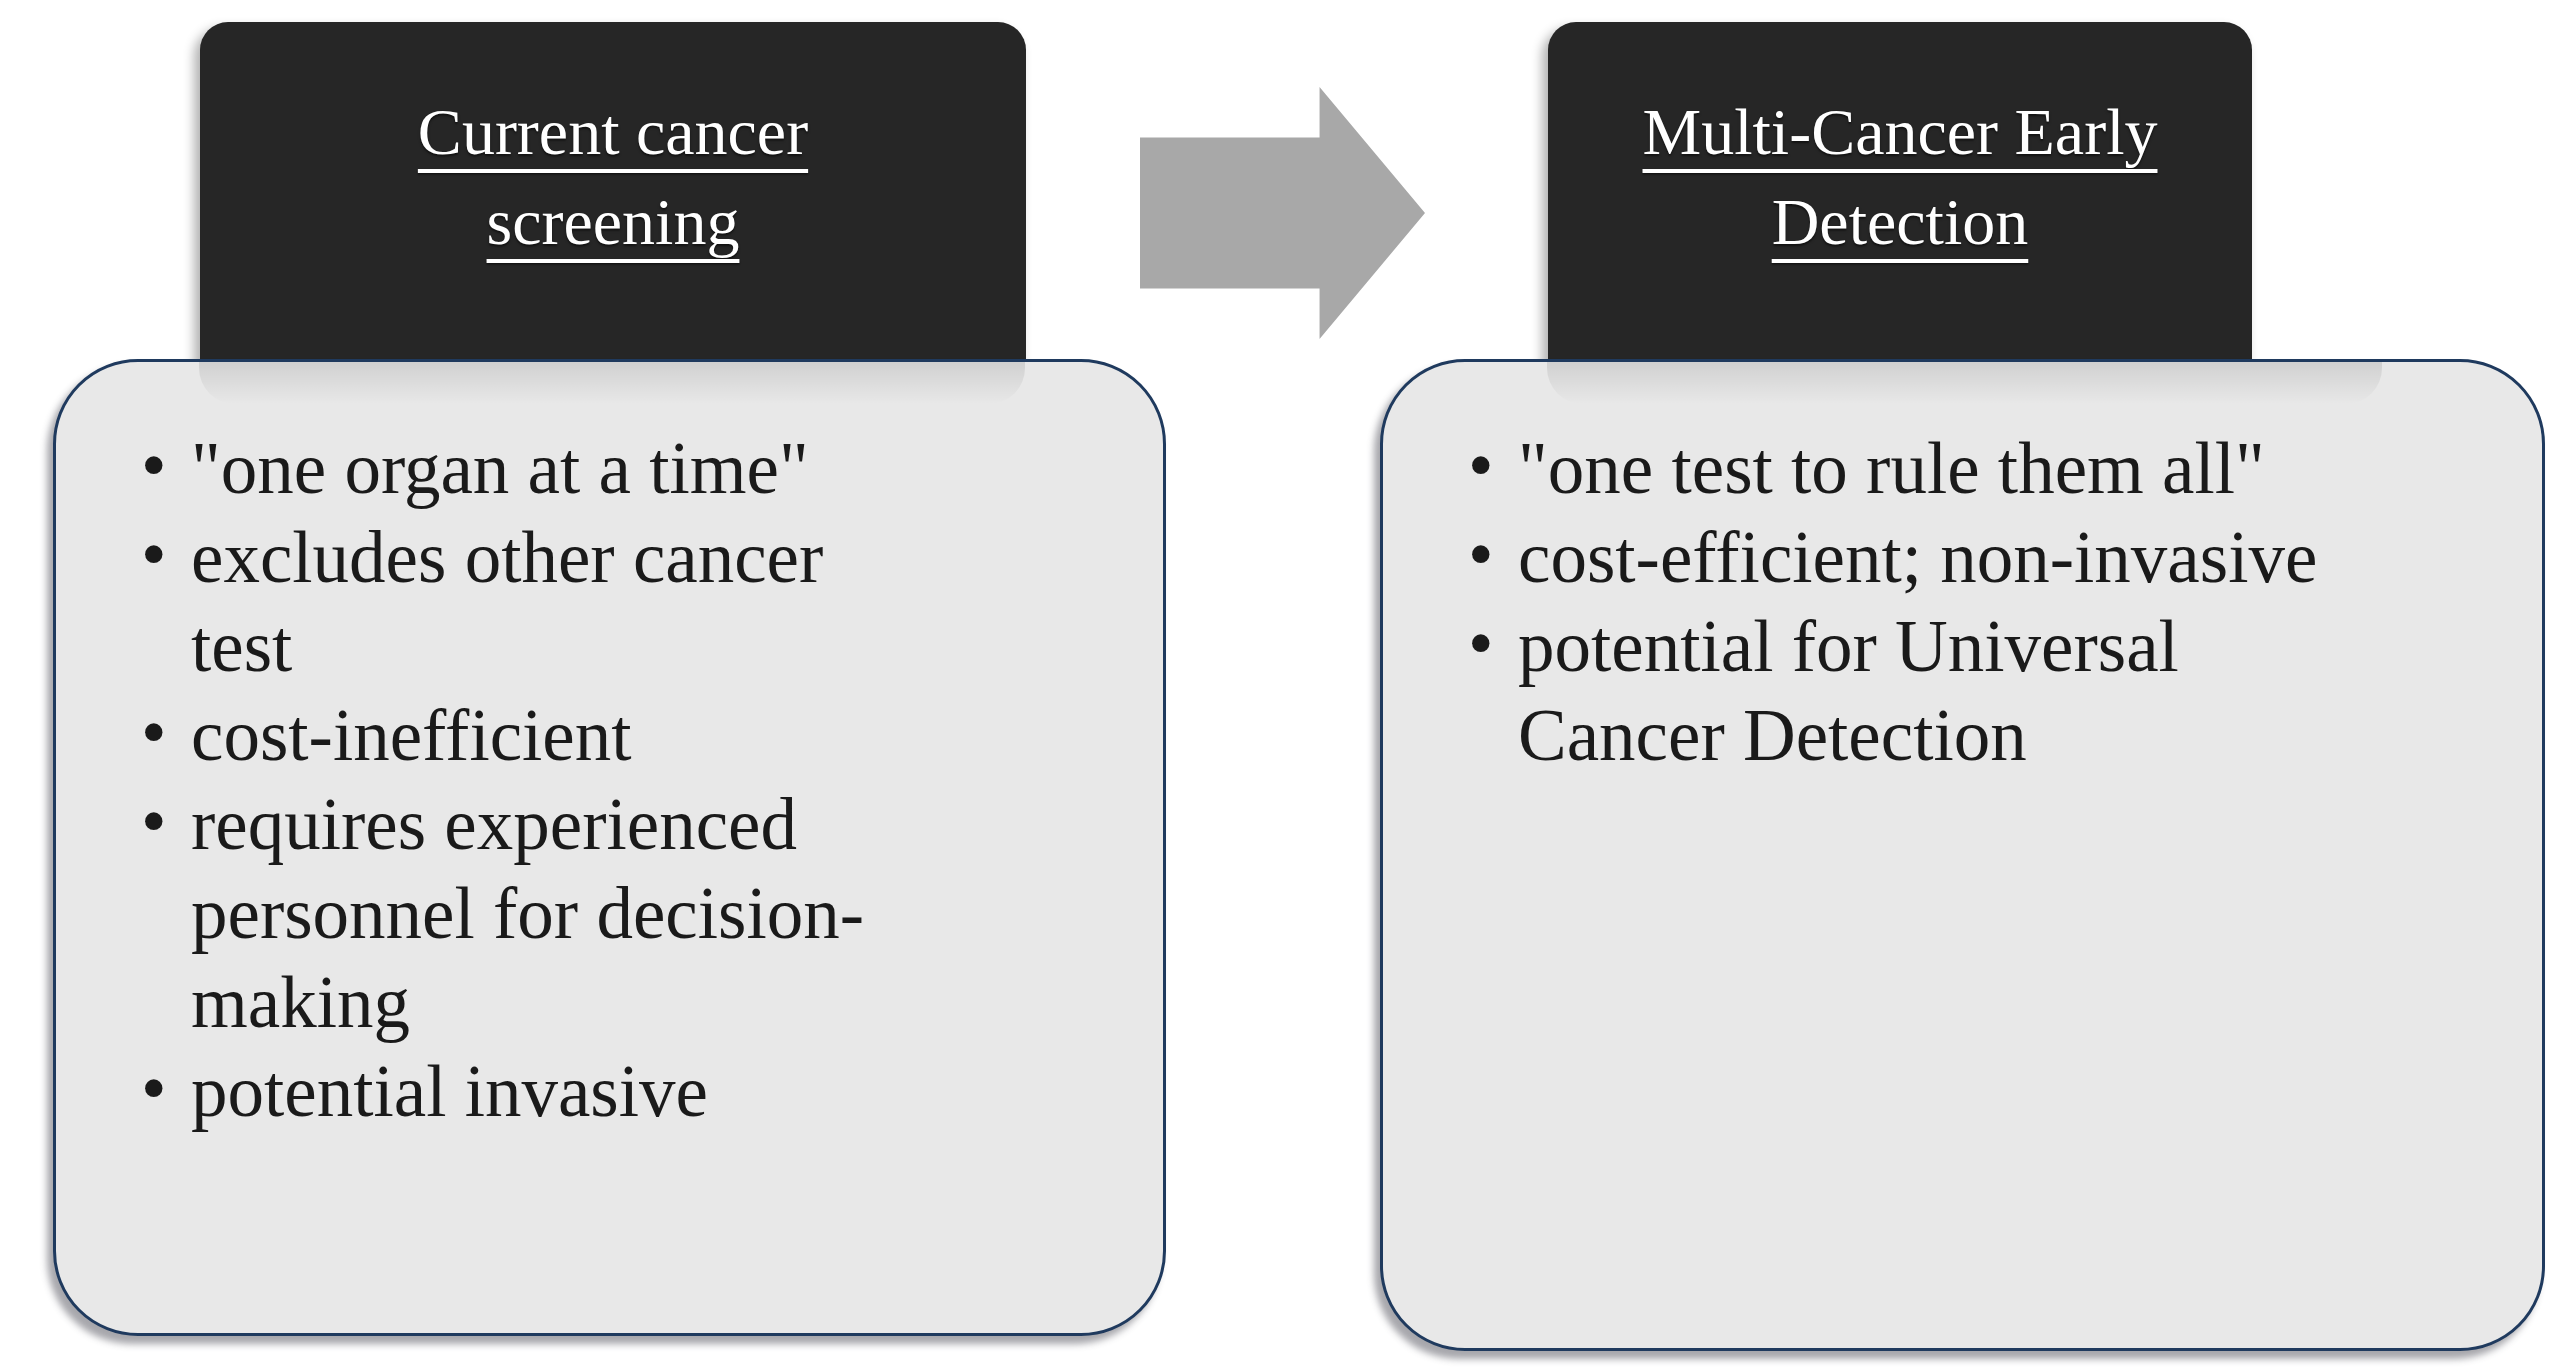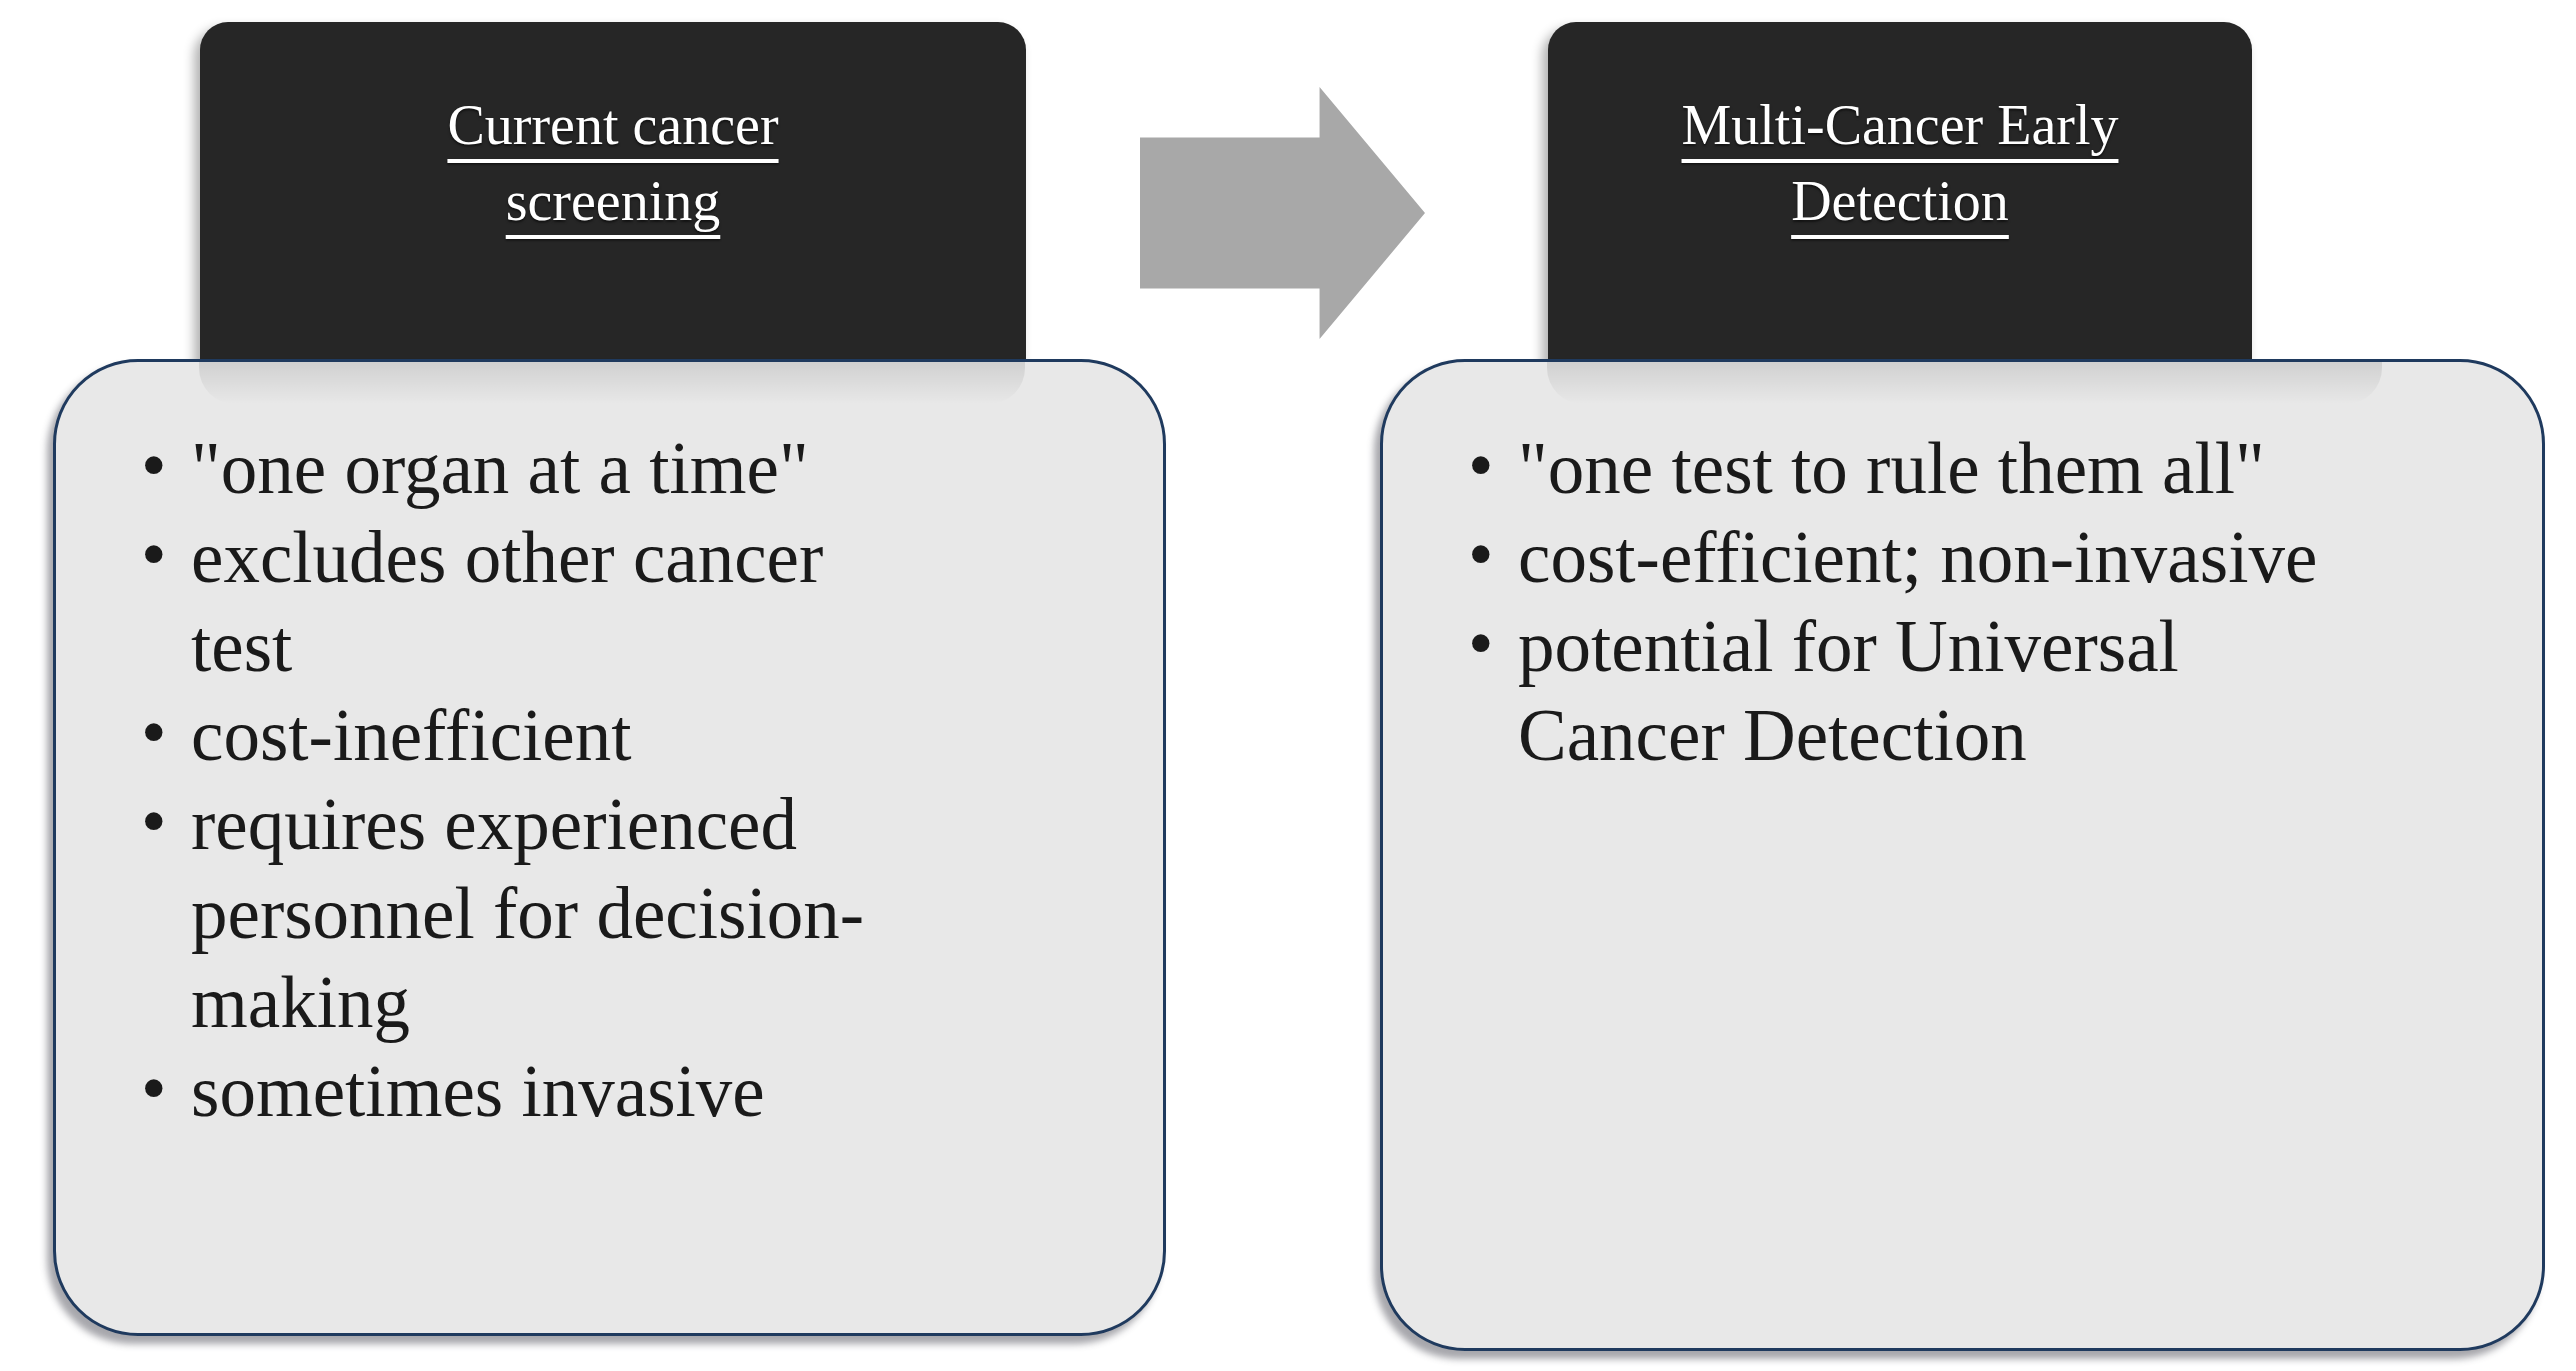--- a/index.html
+++ b/index.html
@@ -18,21 +18,21 @@
     border-radius:28px;
     box-shadow:-5.2px 6.7px 10.4px rgba(0,0,0,0.30);
     z-index:1;
     display:flex;justify-content:center;
   }
   .header-box.left{left:200px;width:826px;}
   .header-box.right{left:1548px;width:704px;}
   .panel-title{
     margin-top:65px;
     color:var(--header_text,#ffffff);
-    font-size:56px;
+    font-size:66px;
     line-height:1.36;
     text-align:center;
     white-space:pre-line;
     text-decoration:underline;
     text-decoration-thickness:4.4px;
     text-underline-offset:15px;
     text-shadow:0 1.5px 2.2px rgba(0,0,0,0.55);
   }
   
   .card{
@@ -103,21 +103,21 @@
   <div class="card left">
     <div class="header-shade"></div>
     <ul class="bullet-list">
         <li>"one organ at a time"</li>
         <li>excludes other cancer
 test</li>
         <li>cost-inefficient</li>
         <li>requires experienced
 personnel for decision-
 making</li>
-        <li>sometimes invasive</li>
+        <li>potential invasive</li>
       </ul>
   </div>
 
   <div class="card right">
     <div class="header-shade"></div>
     <ul class="bullet-list">
         <li>"one test to rule them all"</li>
         <li>cost-efficient; non-invasive</li>
         <li>potential for Universal
 Cancer Detection</li>

